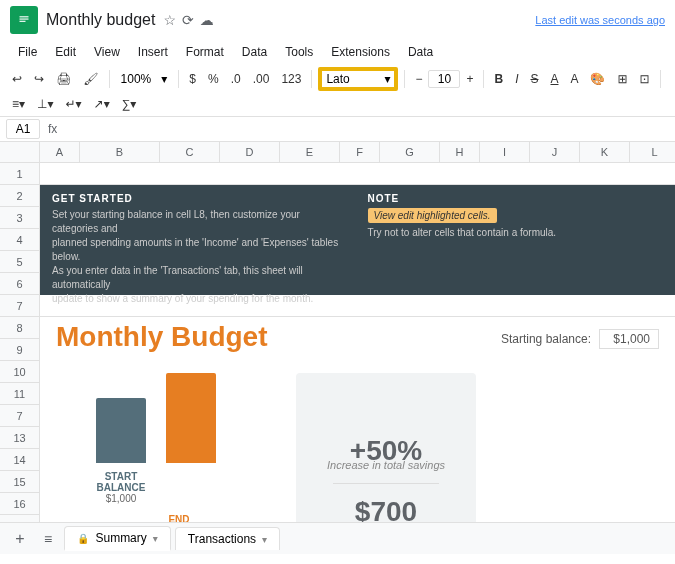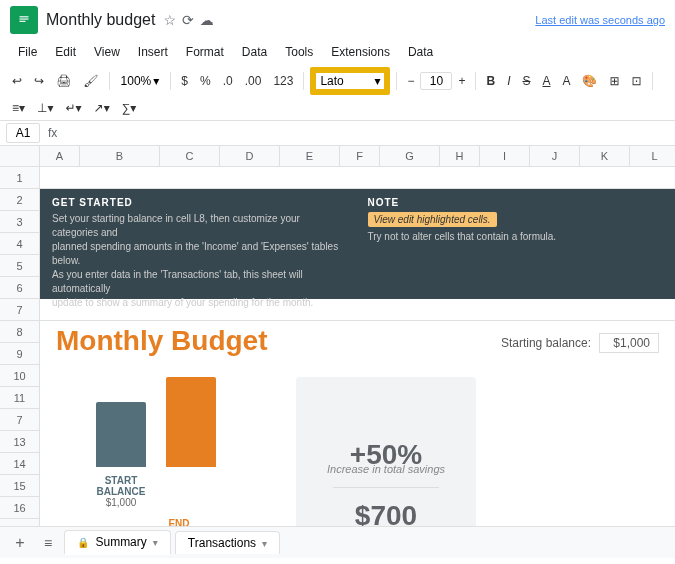--- a/index.html
+++ b/index.html
@@ -87,24 +87,24 @@
       margin: 0 2px;
     }
     .zoom-btn {
       display: flex;
       align-items: center;
       border: 1px solid transparent;
       border-radius: 2px;
       padding: 1px 4px;
       font-size: 12px;
       cursor: pointer;
-      gap: 2px;
+      gap: 10px;
     }
     .font-box {
-      border: 6px solid #eab308;
+      border: 4px solid #eab308;
       border-radius: 2px;
       padding: 1px 4px;
       font-size: 12px;
       min-width: 80px;
       display: flex;
       align-items: center;
       justify-content: space-between;
       cursor: pointer;
     }
     .font-size-box {

